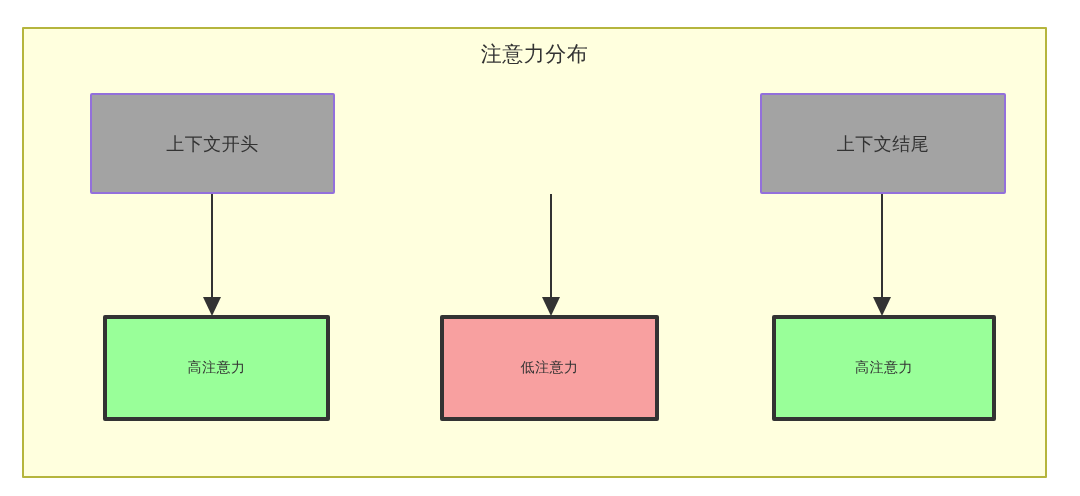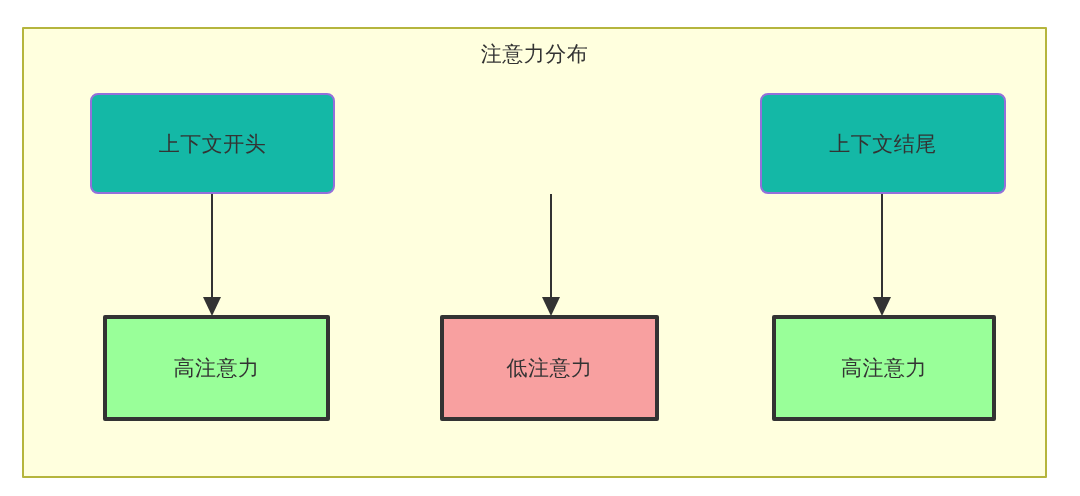--- a/index.html
+++ b/index.html
@@ -54,31 +54,31 @@
     box-sizing: border-box;
     display: flex;
     align-items: center;
     justify-content: center;
     text-align: center;
     color: #333333;
     white-space: nowrap;
   }
 
   .node-top {
-    background: #14b8a6;
+    background: #a3a3a3;
     border: 2px solid #9370db;
-    border-radius: 8px;
-    font-size: 21px;
+    border-radius: 2px;
+    font-size: 18px;
     letter-spacing: 0.5px;
   }
 
   .node-bottom {
     border: 4px solid #333333;
     border-radius: 2px;
-    font-size: 21px;
+    font-size: 14px;
     letter-spacing: 0.5px;
   }
 
   .fill-green  { background: #99ff99; }
   .fill-red    { background: #f8a0a0; }
 
   
   .edge {
     position: absolute;
   }

